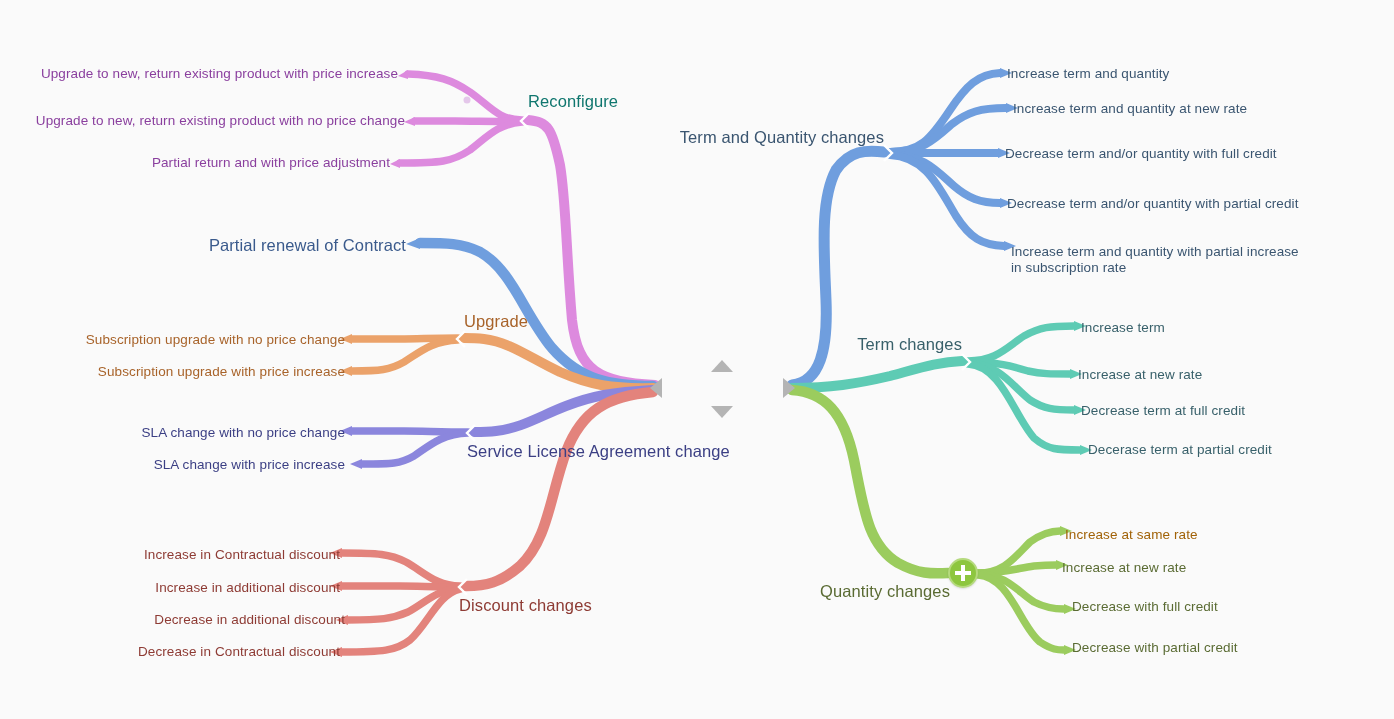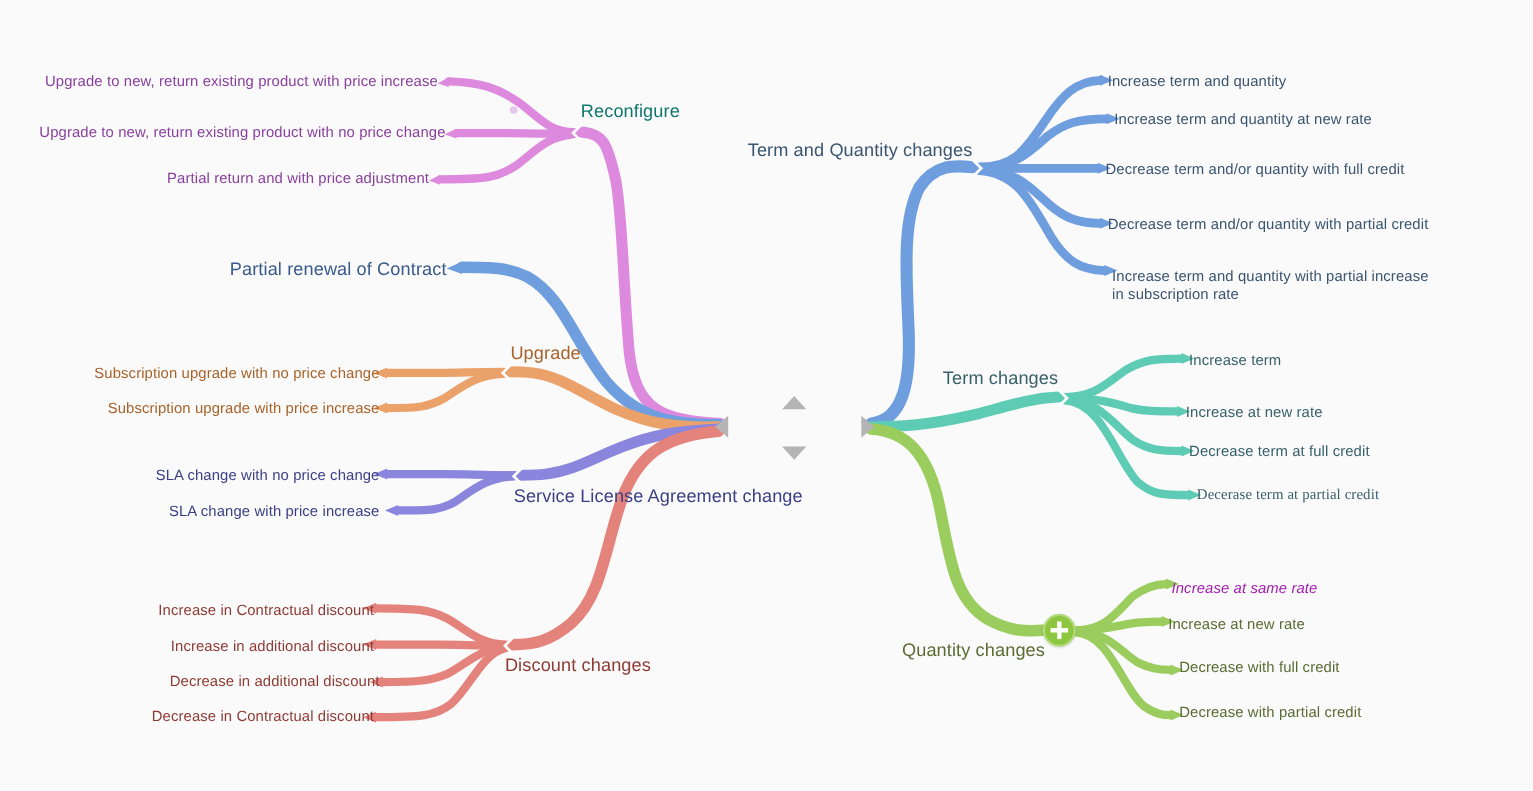--- a/index.html
+++ b/index.html
@@ -268,24 +268,24 @@
   <div class="node-label lvl2 anchor-left" style="left:1007px; top:74px; color:#3a5570;">Increase term and quantity</div>
   <div class="node-label lvl2 anchor-left" style="left:1013px; top:109px; color:#3a5570;">Increase term and quantity at new rate</div>
   <div class="node-label lvl2 anchor-left" style="left:1005px; top:154px; color:#3a5570;">Decrease term and/or quantity with full credit</div>
   <div class="node-label lvl2 anchor-left" style="left:1007px; top:204px; color:#3a5570;">Decrease term and/or quantity with partial credit</div>
   <div class="node-label lvl2 anchor-left wrap2" style="left:1011px; top:260px; color:#3a5570;">Increase term and quantity with partial increase in subscription rate</div>
 
   <div class="node-label lvl1 anchor-right" style="left:962px; top:344px; color:#38606a;">Term changes</div>
   <div class="node-label lvl2 anchor-left" style="left:1081px; top:328px; color:#38606a;">Increase term</div>
   <div class="node-label lvl2 anchor-left" style="left:1078px; top:375px; color:#38606a;">Increase at new rate</div>
   <div class="node-label lvl2 anchor-left" style="left:1081px; top:411px; color:#38606a;">Decrease term at full credit</div>
-  <div class="node-label lvl2 anchor-left" style="left:1088px; top:450px; color:#38606a;font-family:Liberation Serif, serif;">Decerase term at partial credit</div>
+  <div class="node-label lvl2 anchor-left" style="left:1088px; top:450px; color:#38606a;">Decerase term at partial credit</div>
 
   <div class="node-label lvl1 anchor-right" style="left:950px; top:591px; color:#5a6b33;">Quantity changes</div>
-  <div class="node-label lvl2 anchor-left" style="left:1065px; top:535px; color:#a21caf;font-style:italic;">Increase at same rate</div>
+  <div class="node-label lvl2 anchor-left" style="left:1065px; top:535px; color:#a16207;">Increase at same rate</div>
   <div class="node-label lvl2 anchor-left" style="left:1062px; top:568px; color:#5a6b33;">Increase at new rate</div>
   <div class="node-label lvl2 anchor-left" style="left:1072px; top:607px; color:#5a6b33;">Decrease with full credit</div>
   <div class="node-label lvl2 anchor-left" style="left:1072px; top:648px; color:#5a6b33;">Decrease with partial credit</div>
 
   <div id="expand-quantity">
     <span class="plus-h"></span>
     <span class="plus-v"></span>
   </div>
 
 </div>

